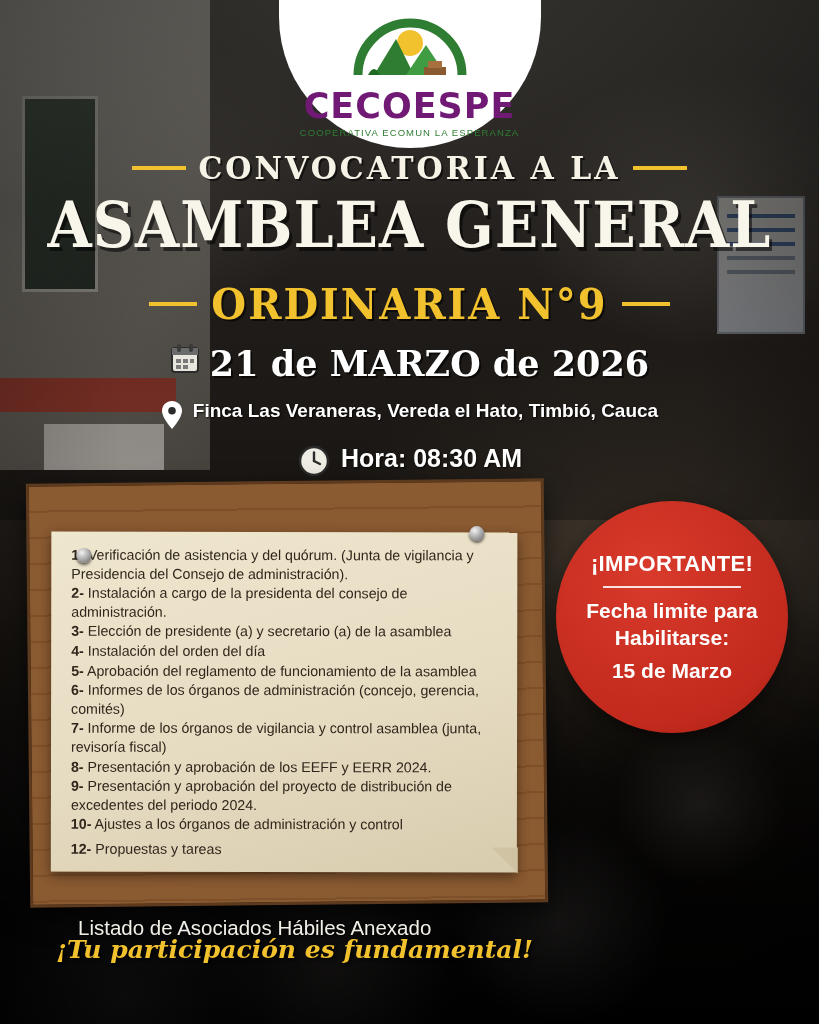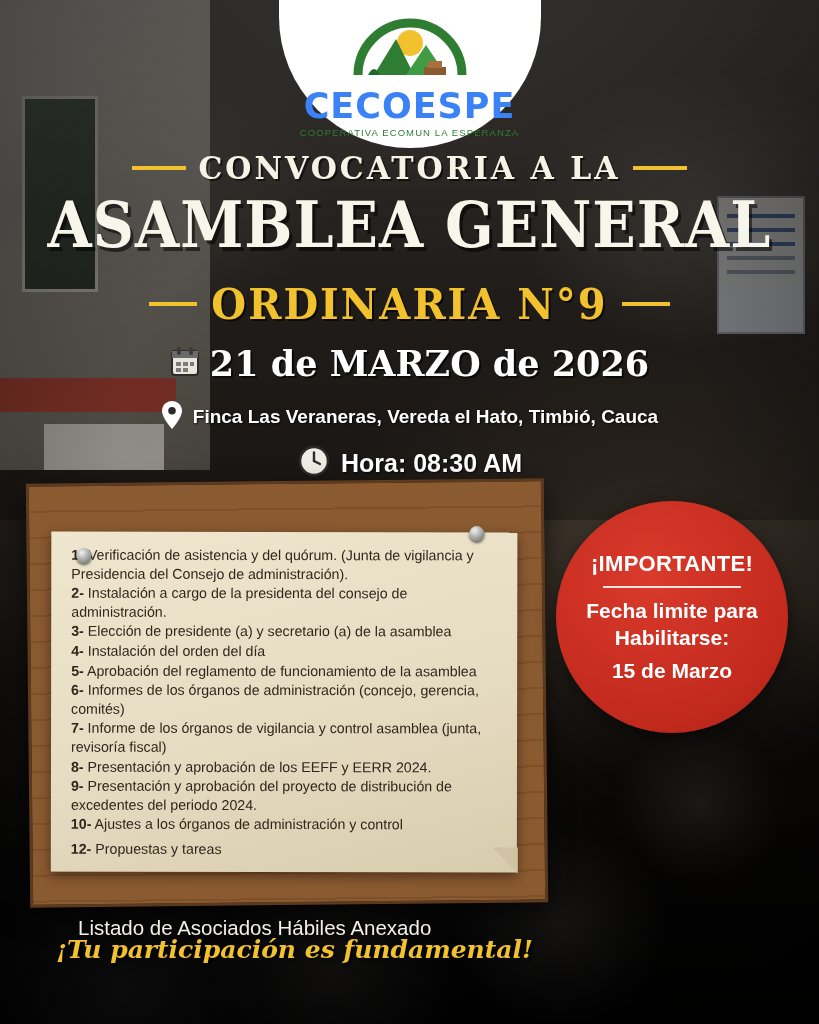--- a/index.html
+++ b/index.html
@@ -115,21 +115,21 @@
     position: relative;
     width: 120px;
     height: 74px;
     margin-bottom: 2px;
   }
   .logo-name {
     font-family: "DejaVu Sans", sans-serif;
     font-weight: bold;
     font-size: 35px;
     letter-spacing: 1px;
-    color: #3b82f6;
+    color: #701a75;
     line-height: 1;
   }
   .logo-sub {
     font-family: "Liberation Sans", sans-serif;
     font-size: 9.5px;
     letter-spacing: 1.1px;
     color: #2f7d32;
     margin-top: 3px;
   }
 
@@ -185,21 +185,20 @@
     text-shadow: 2px 2px 0 rgba(0,0,0,.6);
     transform: scaleY(1.08);
   }
   .sub-line {
     width: 48px; height: 4px;
     background: #f2c12e;
   }
 
   .info-row {
     display: flex;
-    align-items: center;
     justify-content: center;
     gap: 10px;
     margin-top: 16px;
   }
   .info-date {
     font-family: "DejaVu Serif", serif;
     font-weight: bold;
     font-size: 35px;
     color: #ffffff;
     text-shadow: 2px 2px 0 rgba(0,0,0,.6);

